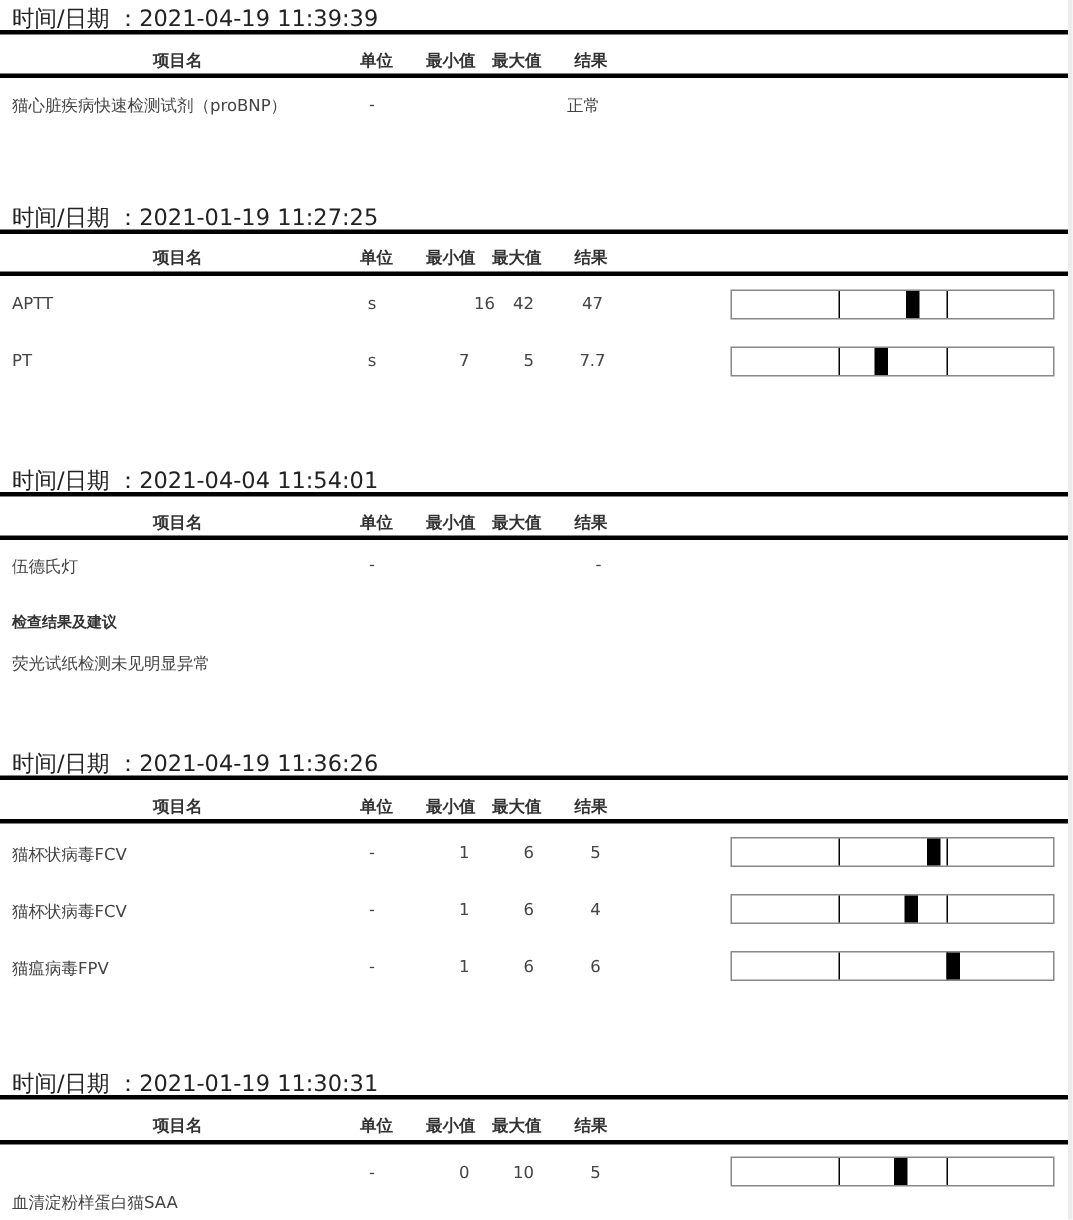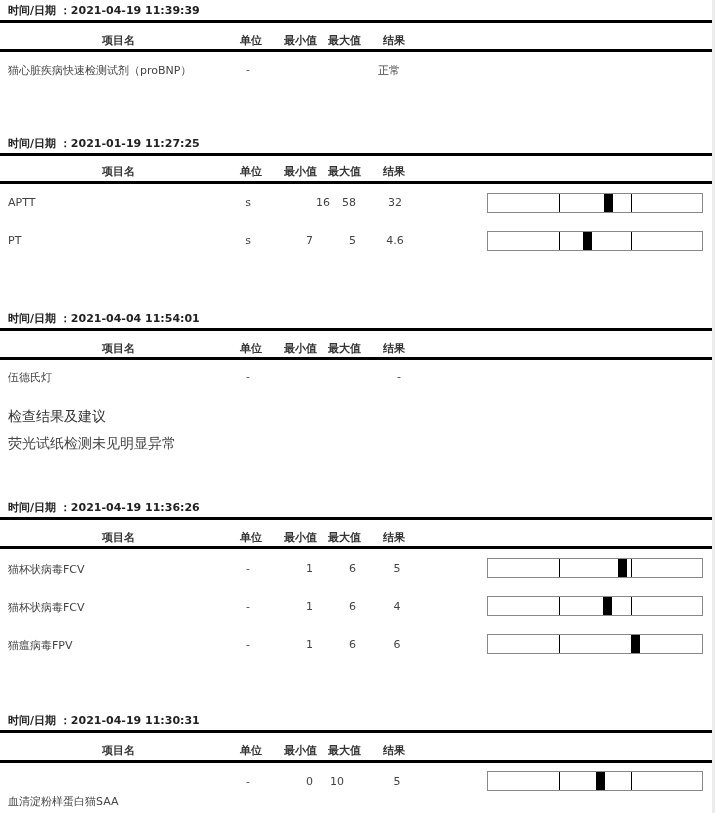--- a/index.html
+++ b/index.html
@@ -7,36 +7,36 @@
     width:715px; height:813px; overflow:hidden; position:relative;
     background:#ffffff;
     font-family:"DejaVu Sans","Liberation Sans",sans-serif;
     color:#333;
   }
   .scrollbar {
     position:absolute; right:0; top:0; width:3px; height:813px; background:#ececec;
   }
   .section { position:absolute; left:0; width:712px; }
   .dt {
-    position:absolute; left:8px; font-size:11px; font-weight:bold; color:#222;
+    position:absolute; left:8px; font-size:15px; font-weight:normal; color:#222;
     white-space:nowrap;
   }
   .rule { position:absolute; left:0; width:712px; height:3px; background:#000; }
   .hdr { position:absolute; font-size:11px; font-weight:bold; color:#333; white-space:nowrap; }
   .cell { position:absolute; font-size:11px; color:#444; white-space:nowrap; }
   .num { text-align:right; }
   .ctr { text-align:center; }
   .bar {
     position:absolute; left:487px; width:214px; height:18px;
     border:1px solid #888; background:#fff; box-sizing:content-box;
   }
   .bar .div { position:absolute; top:0; width:1px; height:18px; background:#000; }
   .bar .mark { position:absolute; top:0; width:9px; height:18px; background:#000; }
-  .note-title { position:absolute; left:8px; font-size:14px; font-weight:normal; color:#333; }
-  .note-text { position:absolute; left:8px; font-size:14px; color:#444; }
+  .note-title { position:absolute; left:8px; font-size:10px; font-weight:bold; color:#333; }
+  .note-text { position:absolute; left:8px; font-size:11px; color:#444; }
 </style>
 </head>
 <body>
 
 <div class="scrollbar"></div>
 
 <div class="section" style="top:0;">
   <div class="dt" style="top:3px;"><span>时间/日期 ：</span><span>2021-04-19 11:39:39</span></div>
   <div class="rule" style="top:20px;"></div>
   <div class="hdr" style="left:102px;top:33px;">项目名</div>
@@ -59,35 +59,35 @@
   <div class="hdr" style="left:240px;top:164px;">单位</div>
   <div class="hdr" style="left:284px;top:164px;">最小值</div>
   <div class="hdr" style="left:328px;top:164px;">最大值</div>
   <div class="hdr" style="left:383px;top:164px;">结果</div>
   <div class="rule" style="top:181px;"></div>
 
   <div>
     <div class="cell" style="left:8px;top:196px;">APTT</div>
     <div class="cell ctr" style="left:238px;width:20px;top:196px;">s</div>
     <div class="cell num" style="left:297px;width:33px;top:196px;">16</div>
-    <div class="cell num" style="left:322px;width:34px;top:196px;">58</div>
-    <div class="cell ctr" style="left:378px;width:34px;top:196px;">32</div>
+    <div class="cell num" style="left:322px;width:34px;top:196px;">42</div>
+    <div class="cell ctr" style="left:378px;width:34px;top:196px;">47</div>
     <div class="bar" style="top:193px;">
       <div class="div" style="left:71px;"></div>
       <div class="div" style="left:143px;"></div>
       <div class="mark" style="left:116px;"></div>
     </div>
   </div>
 
   <div>
     <div class="cell" style="left:8px;top:234px;">PT</div>
     <div class="cell ctr" style="left:238px;width:20px;top:234px;">s</div>
     <div class="cell num" style="left:280px;width:33px;top:234px;">7</div>
     <div class="cell num" style="left:322px;width:34px;top:234px;">5</div>
-    <div class="cell ctr" style="left:378px;width:34px;top:234px;">4.6</div>
+    <div class="cell ctr" style="left:378px;width:34px;top:234px;">7.7</div>
     <div class="bar" style="top:231px;">
       <div class="div" style="left:71px;"></div>
       <div class="div" style="left:143px;"></div>
       <div class="mark" style="left:95px;"></div>
     </div>
   </div>
 </div>
 
 <div class="section" style="top:0;">
   <div class="dt" style="top:311px;"><span>时间/日期 ：</span><span>2021-04-04 11:54:01</span></div>
@@ -151,33 +151,33 @@
     <div class="cell ctr" style="left:380px;width:34px;top:638px;">6</div>
     <div class="bar" style="top:634px;">
       <div class="div" style="left:71px;"></div>
       <div class="div" style="left:143px;"></div>
       <div class="mark" style="left:143px;"></div>
     </div>
   </div>
 </div>
 
 <div class="section" style="top:0;">
-  <div class="dt" style="top:713px;"><span>时间/日期 ：</span><span>2021-04-19 11:30:31</span></div>
+  <div class="dt" style="top:713px;"><span>时间/日期 ：</span><span>2021-01-19 11:30:31</span></div>
   <div class="rule" style="top:730px;"></div>
   <div class="hdr" style="left:102px;top:743px;">项目名</div>
   <div class="hdr" style="left:240px;top:743px;">单位</div>
   <div class="hdr" style="left:284px;top:743px;">最小值</div>
   <div class="hdr" style="left:328px;top:743px;">最大值</div>
   <div class="hdr" style="left:383px;top:743px;">结果</div>
   <div class="rule" style="top:760px;"></div>
   <div>
     <div class="cell" style="left:8px;top:794px;">血清淀粉样蛋白猫SAA</div>
     <div class="cell ctr" style="left:238px;width:20px;top:775px;">-</div>
     <div class="cell num" style="left:280px;width:33px;top:775px;">0</div>
-    <div class="cell num" style="left:310px;width:34px;top:775px;">10</div>
+    <div class="cell num" style="left:322px;width:34px;top:775px;">10</div>
     <div class="cell ctr" style="left:380px;width:34px;top:775px;">5</div>
     <div class="bar" style="top:771px;">
       <div class="div" style="left:71px;"></div>
       <div class="div" style="left:143px;"></div>
       <div class="mark" style="left:108px;"></div>
     </div>
   </div>
 </div>
 
 </body></html>

